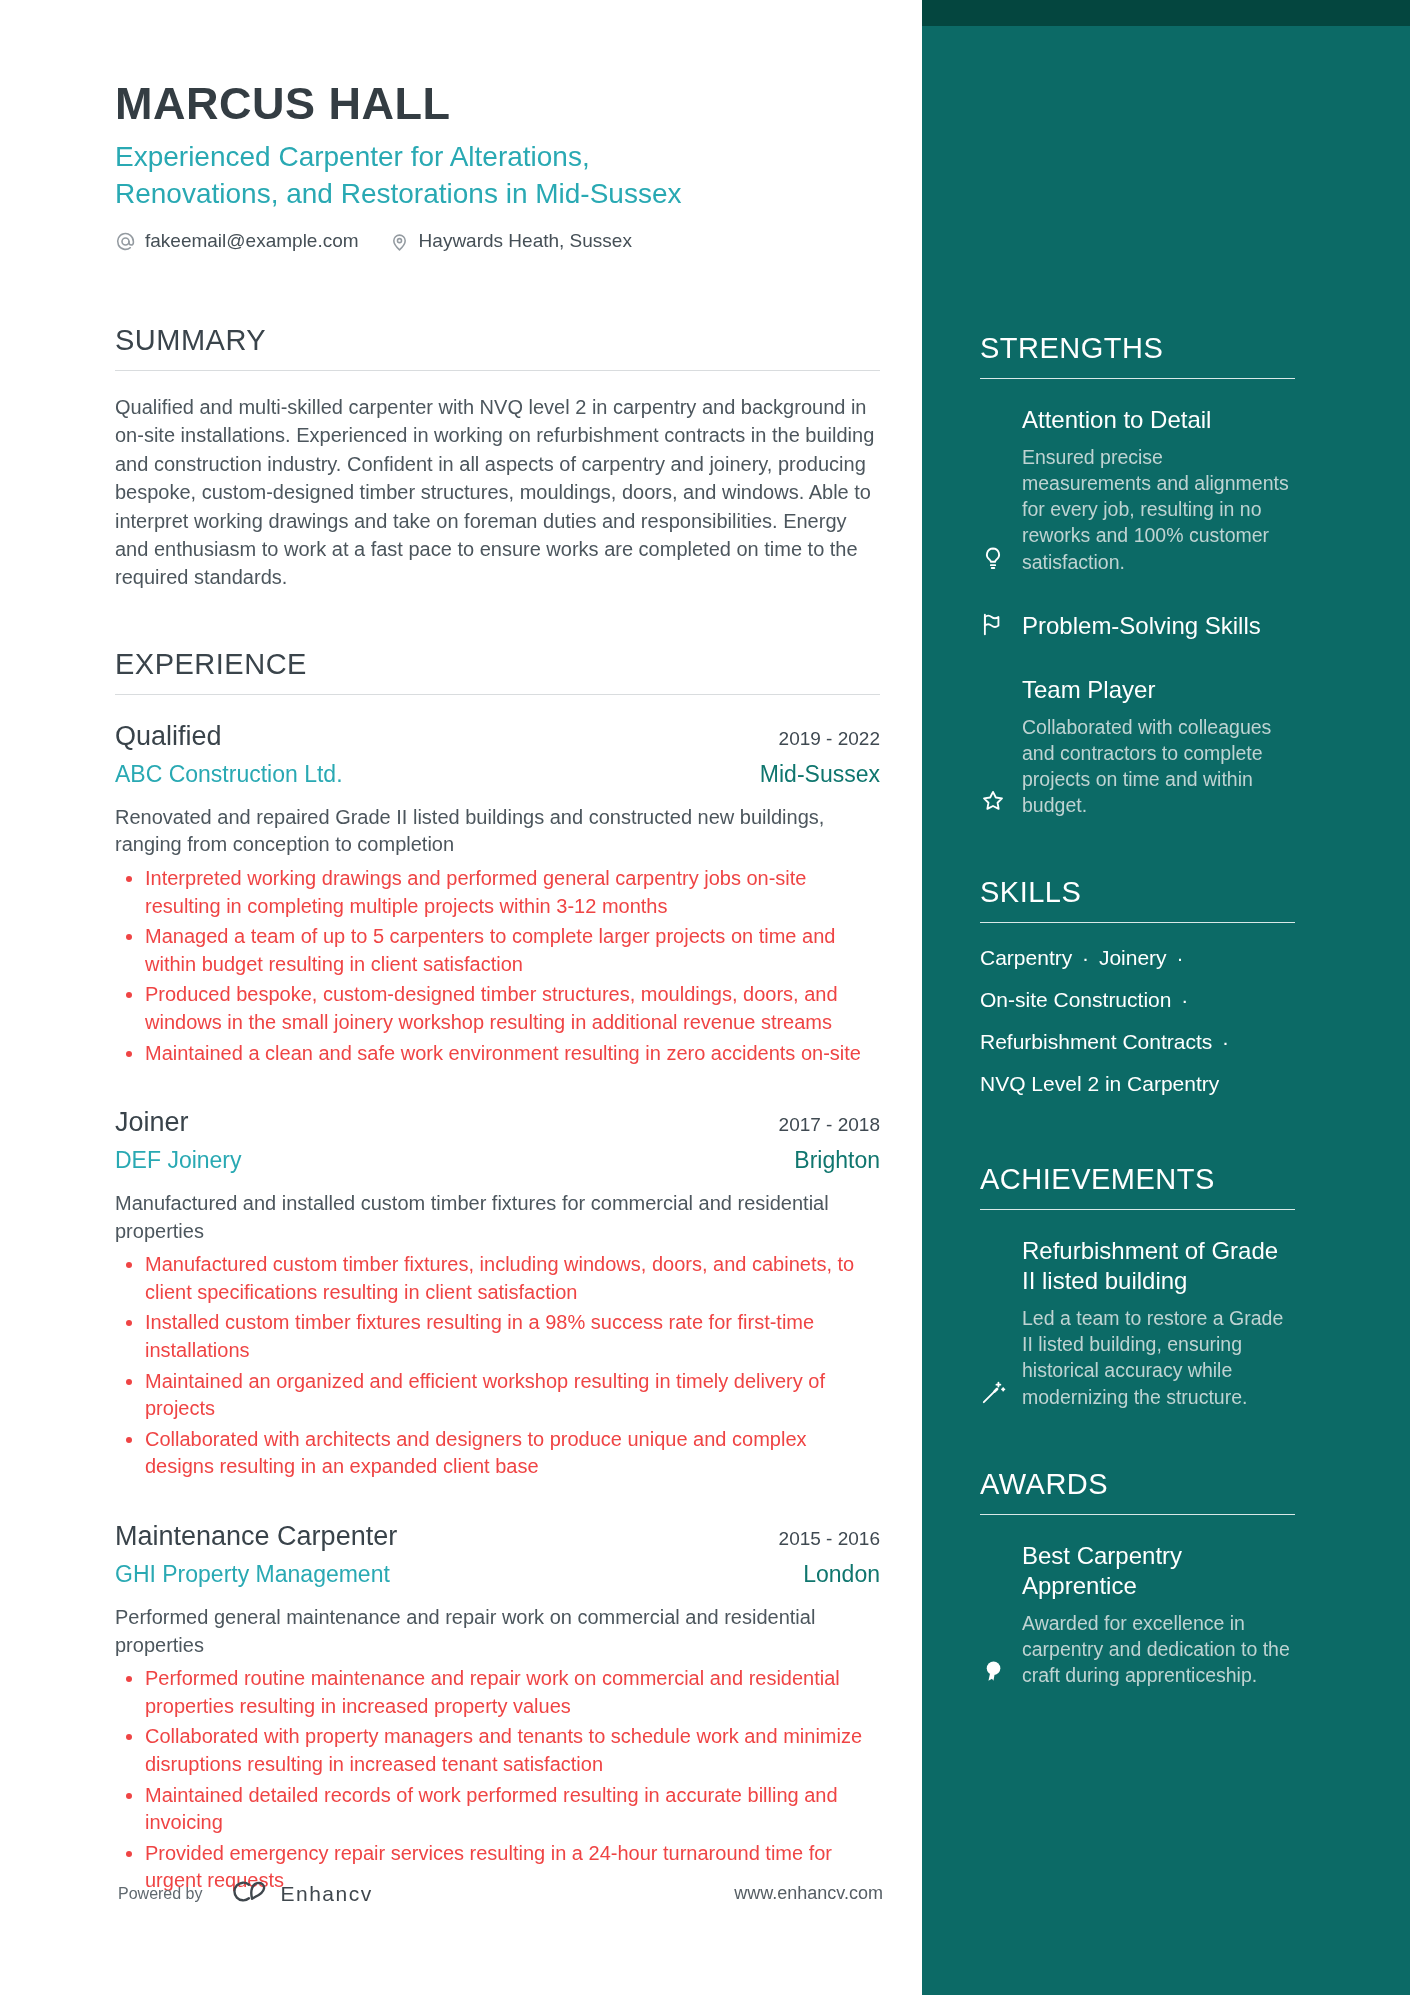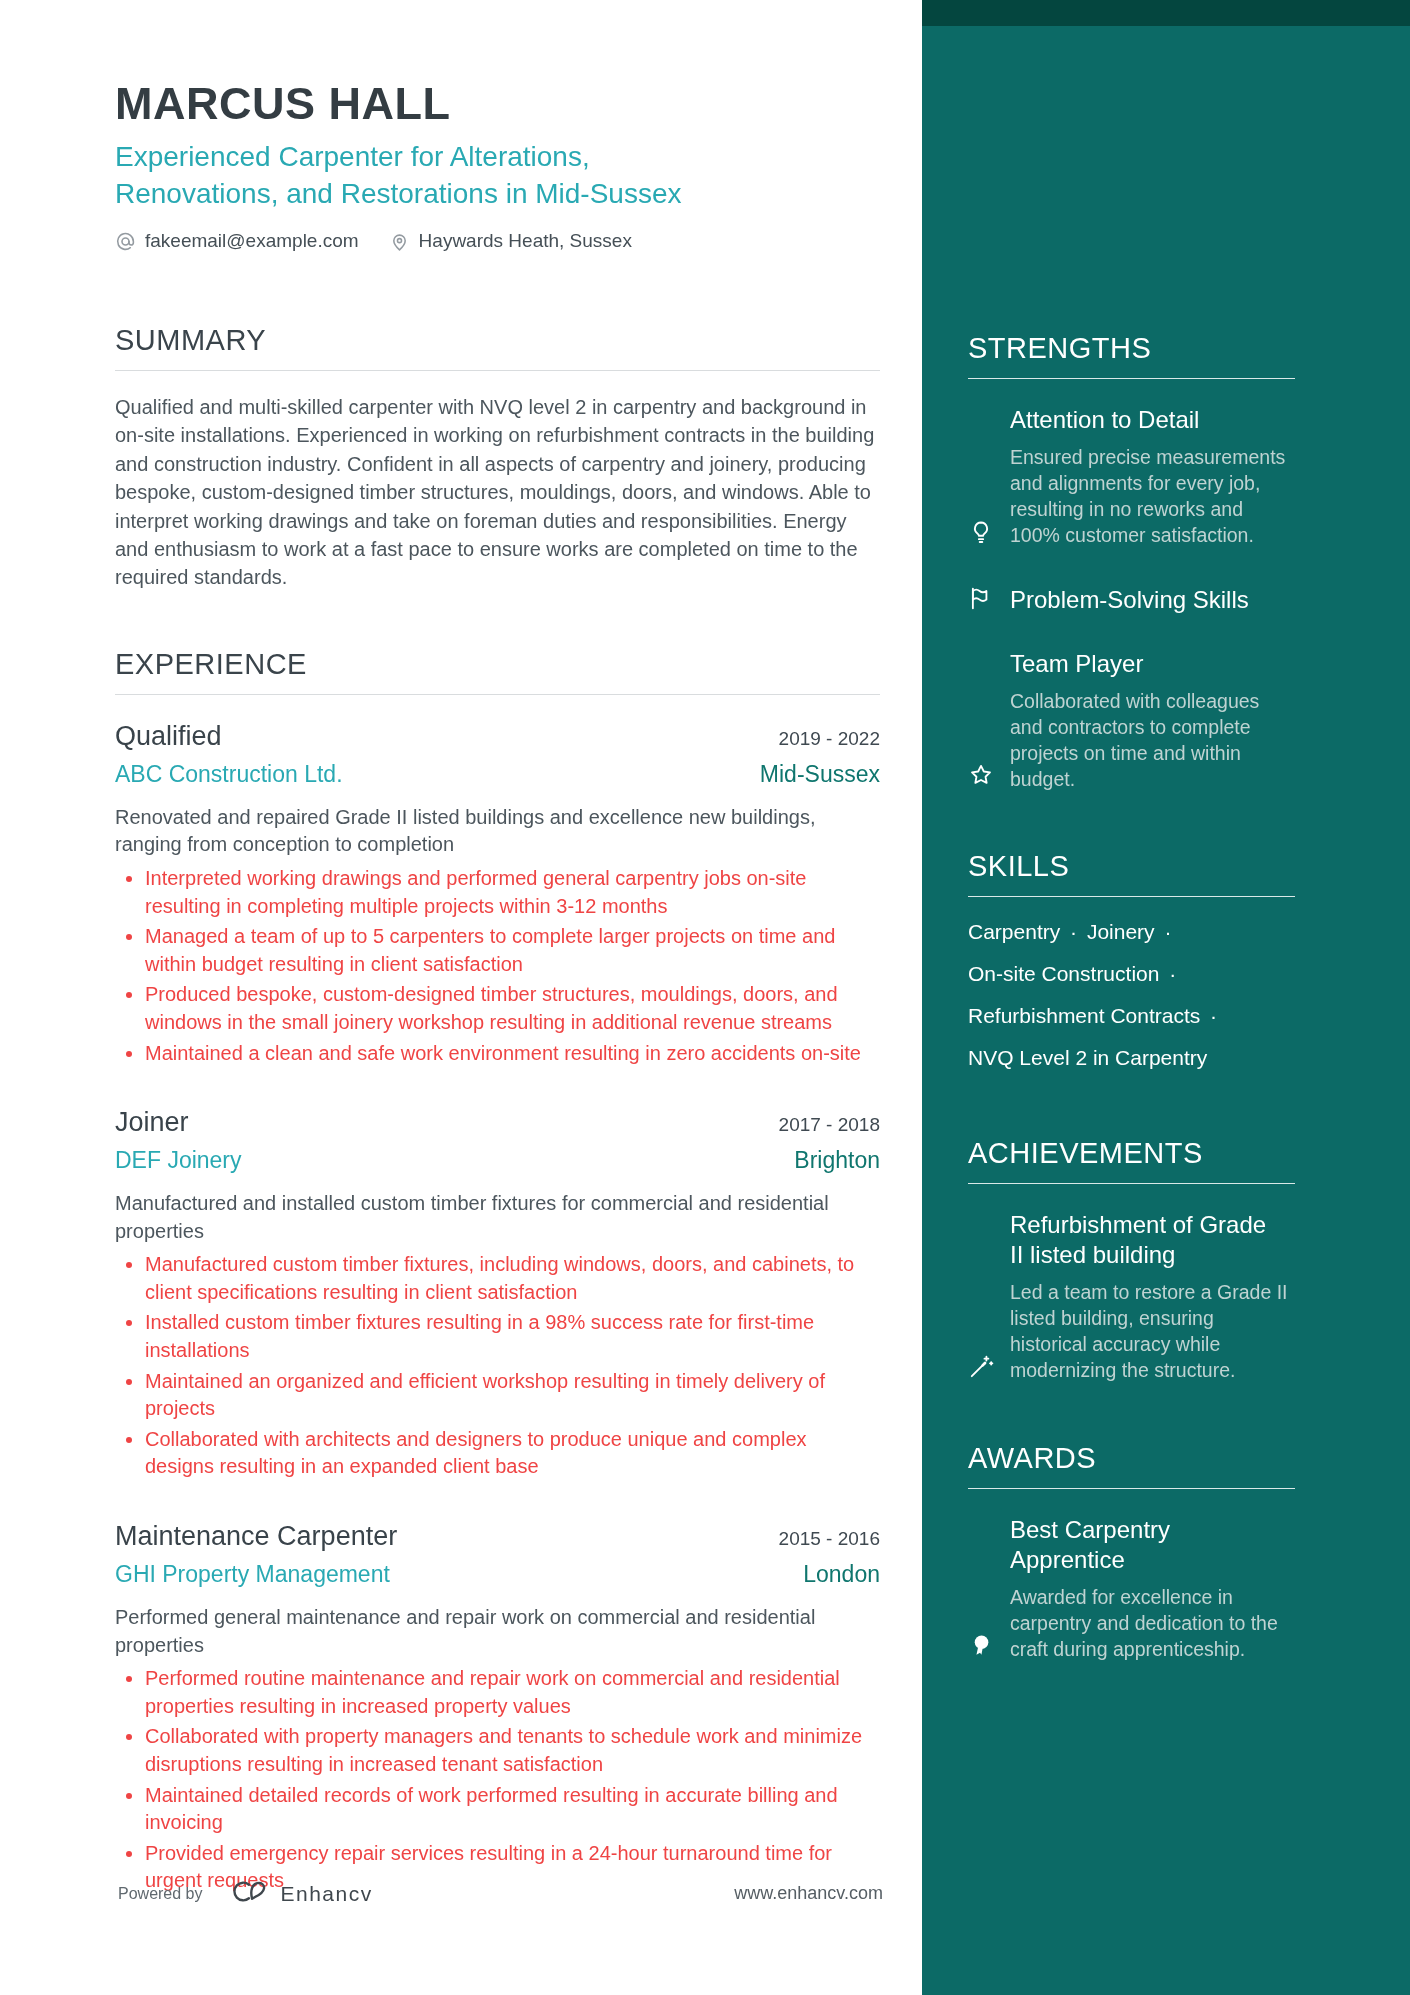--- a/index.html
+++ b/index.html
@@ -50,21 +50,21 @@
   .job-desc{margin-top:16px;font-size:20px;line-height:1.38;color:#4c565d;}
   .job-bullets{
     margin:6px 0 0 0;padding:0 0 0 30px;
     font-size:20px;line-height:1.38;color:#ef4444;
   }
   .job-bullets li{margin-top:3px;}
   
   .sidebar{
     width:488px;box-sizing:border-box;position:relative;
     background:#0c6a66;color:#ffffff;
-    padding:332px 115px 0 46px;
+    padding:332px 115px 0 58px;
   }
   .sidebar-band{
     position:absolute;top:0;left:0;right:0;height:26px;
     background:#04463f;
   }
   .side-section + .side-section{margin-top:58px;}
   .side-heading{
     font-size:29px;font-weight:400;letter-spacing:.5px;color:#ffffff;
     padding-bottom:13px;border-bottom:1px solid rgba(255,255,255,.85);
   }
@@ -132,21 +132,21 @@
 
       <div class="job">
         <div class="job-head">
           <span class="job-title">Qualified</span>
           <span class="job-dates">2019 - 2022</span>
         </div>
         <div class="job-sub">
           <span class="job-company">ABC Construction Ltd.</span>
           <span class="job-location">Mid-Sussex</span>
         </div>
-        <div class="job-desc">Renovated and repaired Grade II listed buildings and excellence new buildings, ranging from conception to completion</div>
+        <div class="job-desc">Renovated and repaired Grade II listed buildings and constructed new buildings, ranging from conception to completion</div>
         <ul class="job-bullets">
           <li>Interpreted working drawings and performed general carpentry jobs on-site resulting in completing multiple projects within 3-12 months</li>
           <li>Managed a team of up to 5 carpenters to complete larger projects on time and within budget resulting in client satisfaction</li>
           <li>Produced bespoke, custom-designed timber structures, mouldings, doors, and windows in the small joinery workshop resulting in additional revenue streams</li>
           <li>Maintained a clean and safe work environment resulting in zero accidents on-site</li>
         </ul>
       </div>
 
       <div class="job">
         <div class="job-head">

